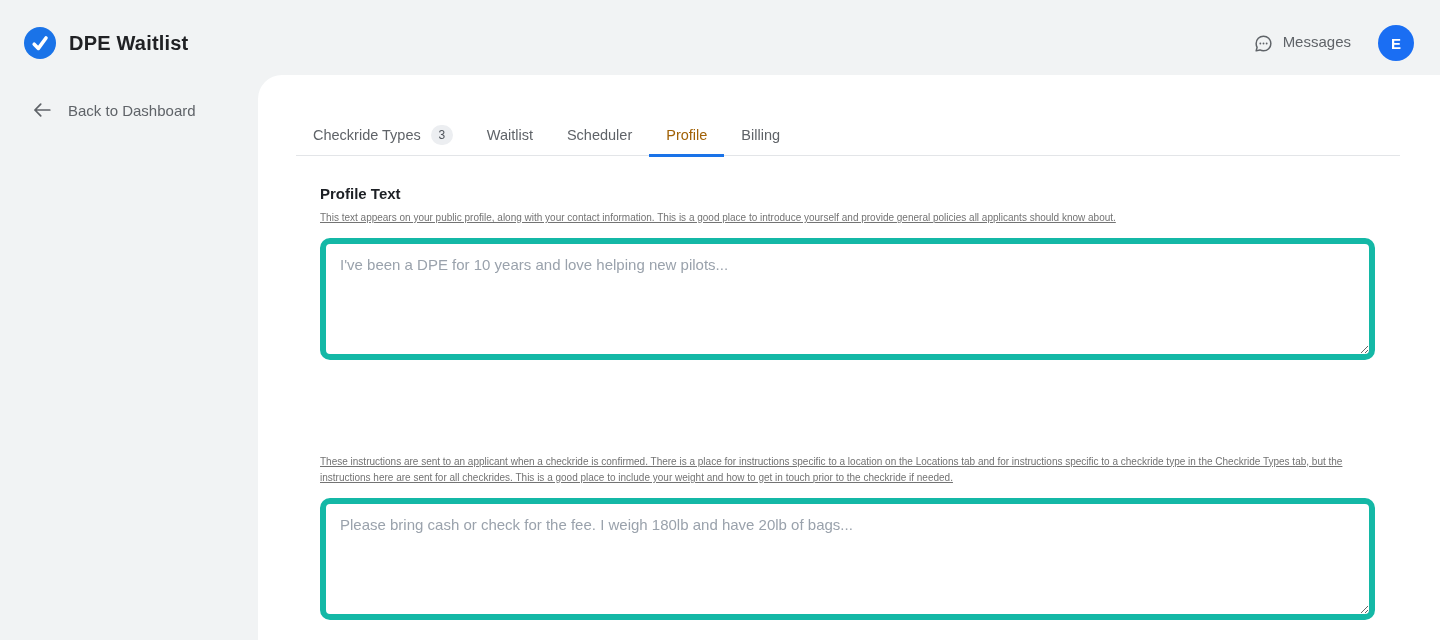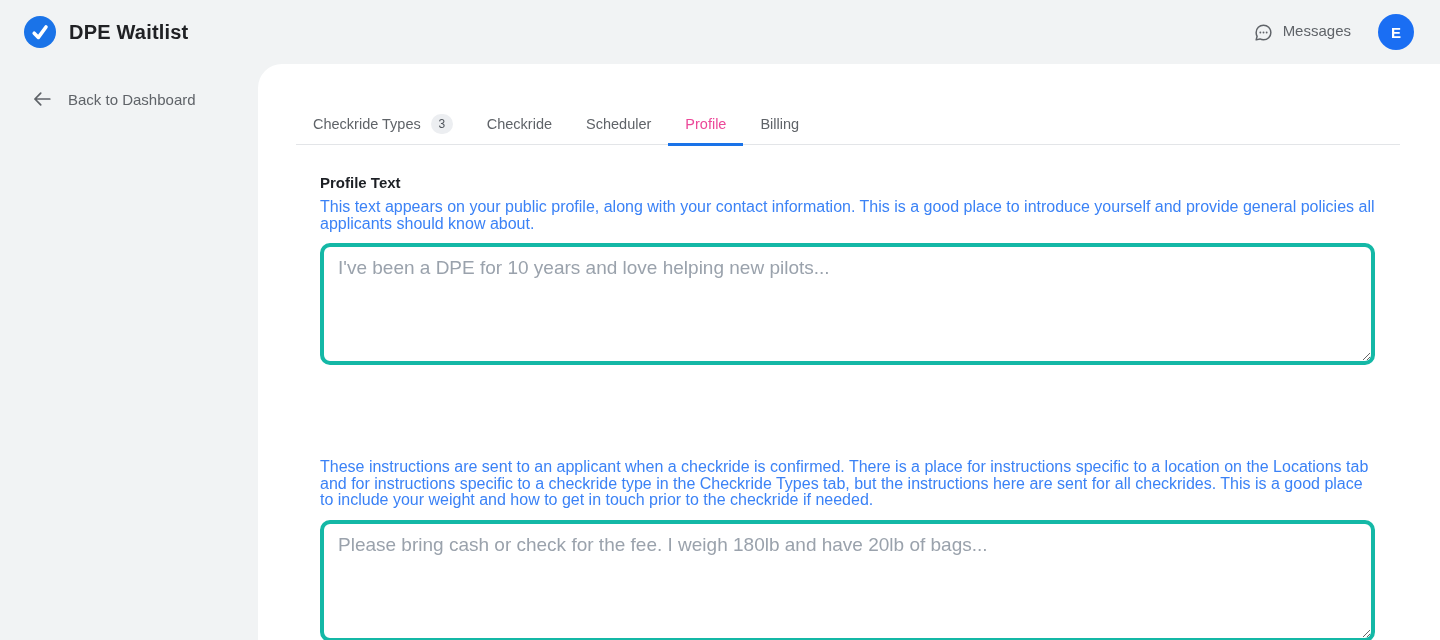--- a/index.html
+++ b/index.html
@@ -12,20 +12,21 @@
     font-family: "Liberation Sans", sans-serif;
     color: #202124;
   }
 
   
   .header {
     height: 64px;
     display: flex;
     align-items: center;
     padding: 0 26px 0 24px;
+    margin-top: 11px;
   }
   .logo {
     width: 32px; height: 32px;
     flex: 0 0 auto;
     display: block;
   }
   .app-title {
     margin-left: 13px;
     font-size: 20px;
     font-weight: 700;
@@ -101,21 +102,21 @@
     align-items: center;
     height: 40px;
     padding: 0 17px;
     font-size: 14.5px;
     color: #5f6368;
     cursor: pointer;
     background: none; border: none;
     font-family: inherit;
     white-space: nowrap;
   }
-  .tab.active { color: #ec4899; }
+  .tab.active { color: #a16207; }
   .tab.active::after {
     content: "";
     position: absolute;
     left: 0; right: 0; bottom: -2px;
     height: 3px;
     background: #1a73e8;
   }
   .tab-badge {
     margin-left: 10px;
     min-width: 22px;
@@ -137,35 +138,36 @@
   .section + .section { margin-top: 94px; }
   .section-title {
     margin: 0;
     font-size: 15px;
     line-height: 20px;
     font-weight: 700;
     color: #1d2025;
   }
   .section-desc {
     margin: 6px 0 0 0;
-    font-size: 16px;
+    font-size: 10px;
     line-height: 16.5px;
-    color: #3b82f6;
+    color: #737373;
+    text-decoration: underline;
   }
   .section textarea {
     display: block;
     margin-top: 11px;
     width: 100%;
     height: 122px;
     padding: 10px 14px;
-    border: 4px solid #14b8a6;
+    border: 6px solid #14b8a6;
     border-radius: 10px;
     background: #ffffff;
     font-family: "Liberation Sans", sans-serif;
-    font-size: 19px;
+    font-size: 15px;
     line-height: 21px;
     color: #202124;
     outline: none;
     resize: both;
   }
   .section textarea::placeholder { color: #9aa2ac; opacity: 1; }
 </style>
 </head>
 <body>
 
@@ -206,21 +208,21 @@
   </nav>
 
   <main class="card">
 
     <div class="tabbar">
       <button class="tab">
         <span>Checkride Types</span>
         <span class="tab-badge">3</span>
       </button>
       <button class="tab">
-        <span>Checkride</span>
+        <span>Waitlist</span>
       </button>
       <button class="tab">
         <span>Scheduler</span>
       </button>
       <button class="tab active">
         <span>Profile</span>
       </button>
       <button class="tab">
         <span>Billing</span>
       </button>

